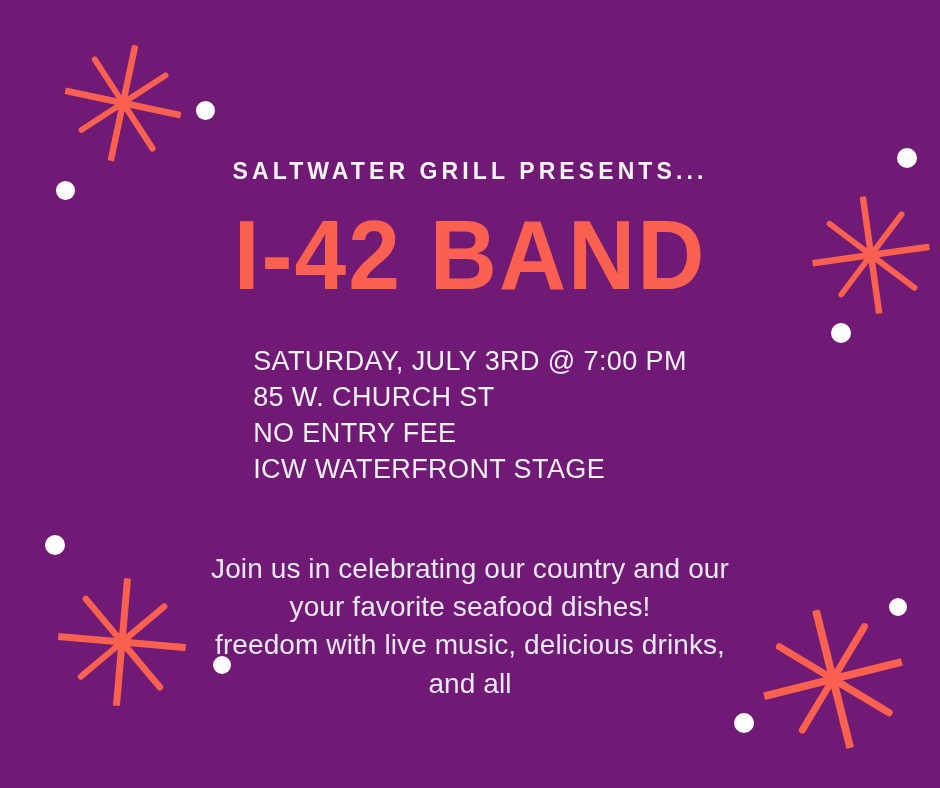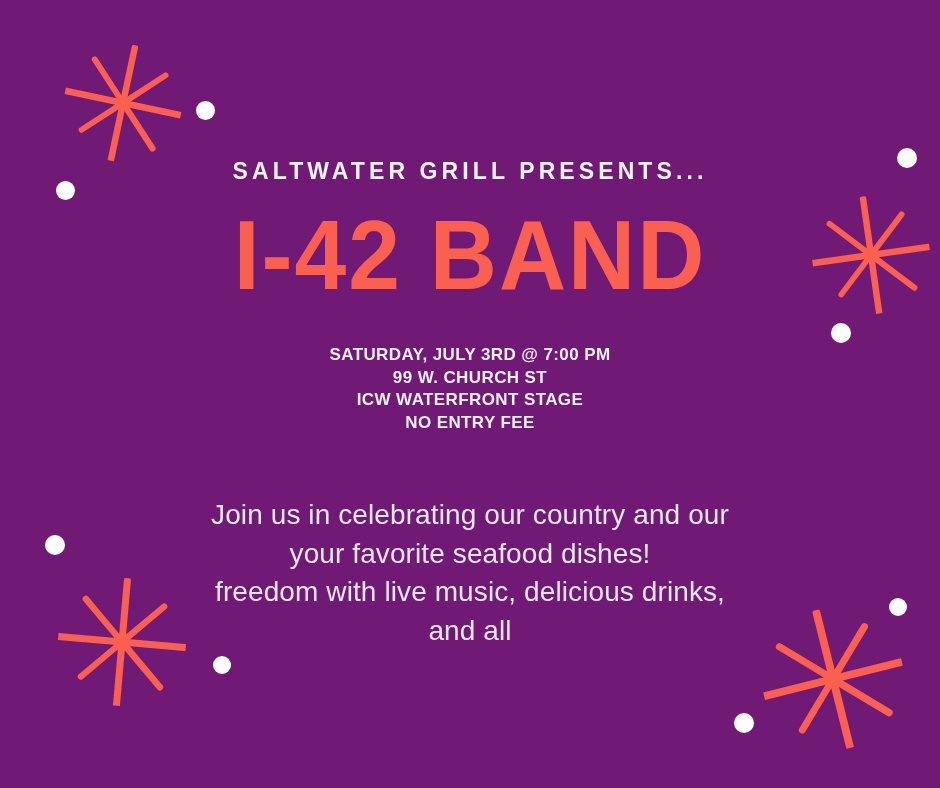--- a/index.html
+++ b/index.html
@@ -61,26 +61,26 @@
     font-weight: bold;
     letter-spacing: 2px;
     line-height: 1.0;
     color: #f9604f;
     white-space: nowrap;
     transform: scaleY(1.06);
   }
 
   .details {
     margin-top: 42px;
-    text-align: center;
+    text-align: left;
     color: #eef0f4;
-    font-size: 17px;
+    font-size: 27px;
     line-height: 1.33;
     letter-spacing: 0.4px;
-    font-weight: 700;
+    font-weight: 400;
   }
 
   .details .line {
     white-space: nowrap;
   }
 
   .blurb {
     margin-top: 62px;
     width: 520px;
     text-align: center;
@@ -148,23 +148,23 @@
     </div>
 
   <div id="content">
 
     <div class="eyebrow">SALTWATER GRILL PRESENTS...</div>
 
     <div class="headline">I-42 BAND</div>
 
     <div class="details">
       <div class="line">SATURDAY, JULY 3RD @ 7:00 PM</div>
-      <div class="line">99 W. CHURCH ST</div>
+      <div class="line">85 W. CHURCH ST</div>
+      <div class="line">NO ENTRY FEE</div>
       <div class="line">ICW WATERFRONT STAGE</div>
-      <div class="line">NO ENTRY FEE</div>
     </div>
 
     <div class="blurb">
       <div>Join us in celebrating our country and our</div>
       <div>your favorite seafood dishes!</div>
       <div>freedom with live music, delicious drinks, and all</div>
     </div>
 
   </div>
 </div>

